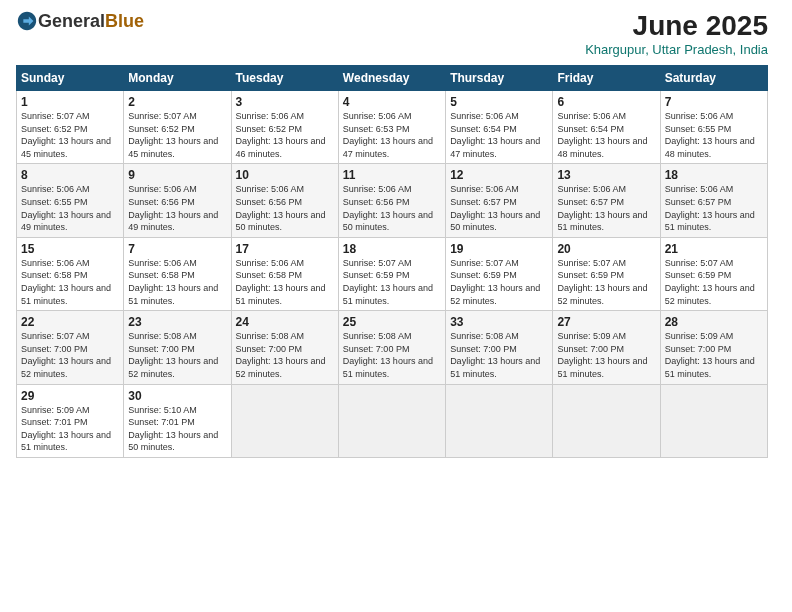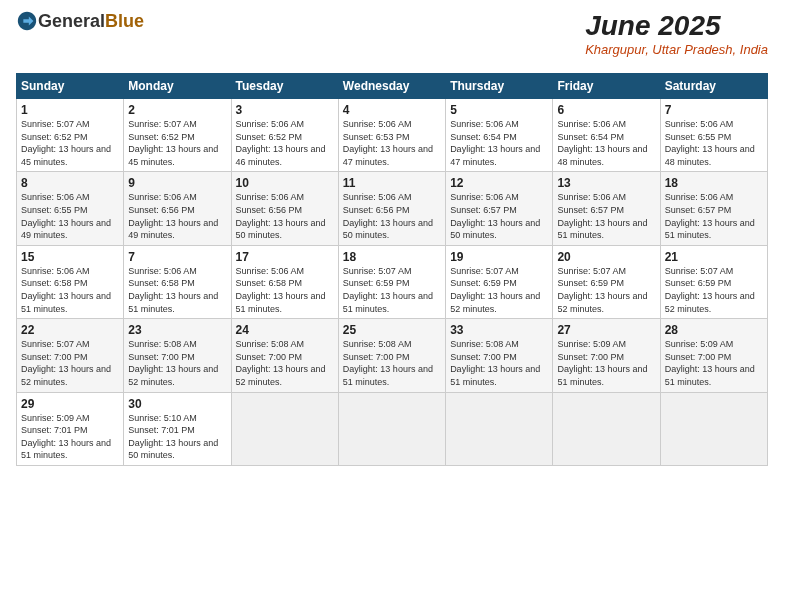--- a/index.html
+++ b/index.html
@@ -18,35 +18,35 @@
       display: flex;
       justify-content: space-between;
       align-items: flex-start;
       margin-bottom: 4px;
     }
     .logo-icon {
       width: 22px;
       height: 22px;
     }
     .title-block {
-      font-style: italic;
+      text-align: right;
     }
     .month-year {
       font-size: 28px;
       font-weight: bold;
       color: #222;
     }
     .location {
       font-size: 13px;
-      color: #c2410c;
+      color: #0f766e;
     }
     .calendar {
       width: 100%;
       border-collapse: collapse;
-      margin-top: 16px;
+      margin-top: 8px;
     }
     .calendar th {
       background-color: #1a5276;
       color: #fff;
       font-size: 12px;
       font-weight: bold;
       padding: 5px 4px;
       text-align: left;
       border: 1px solid #1a5276;
     }

